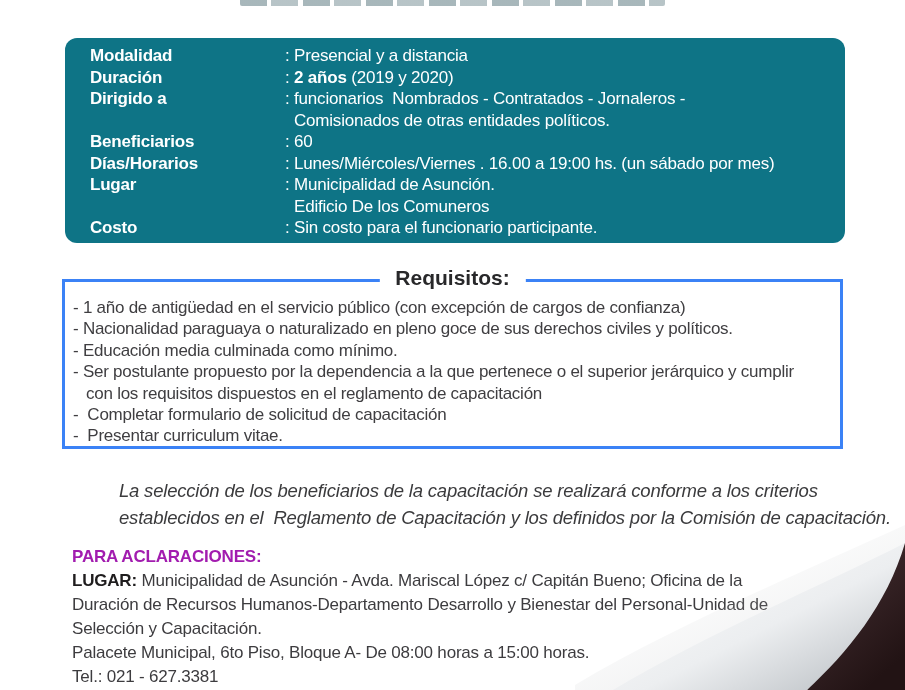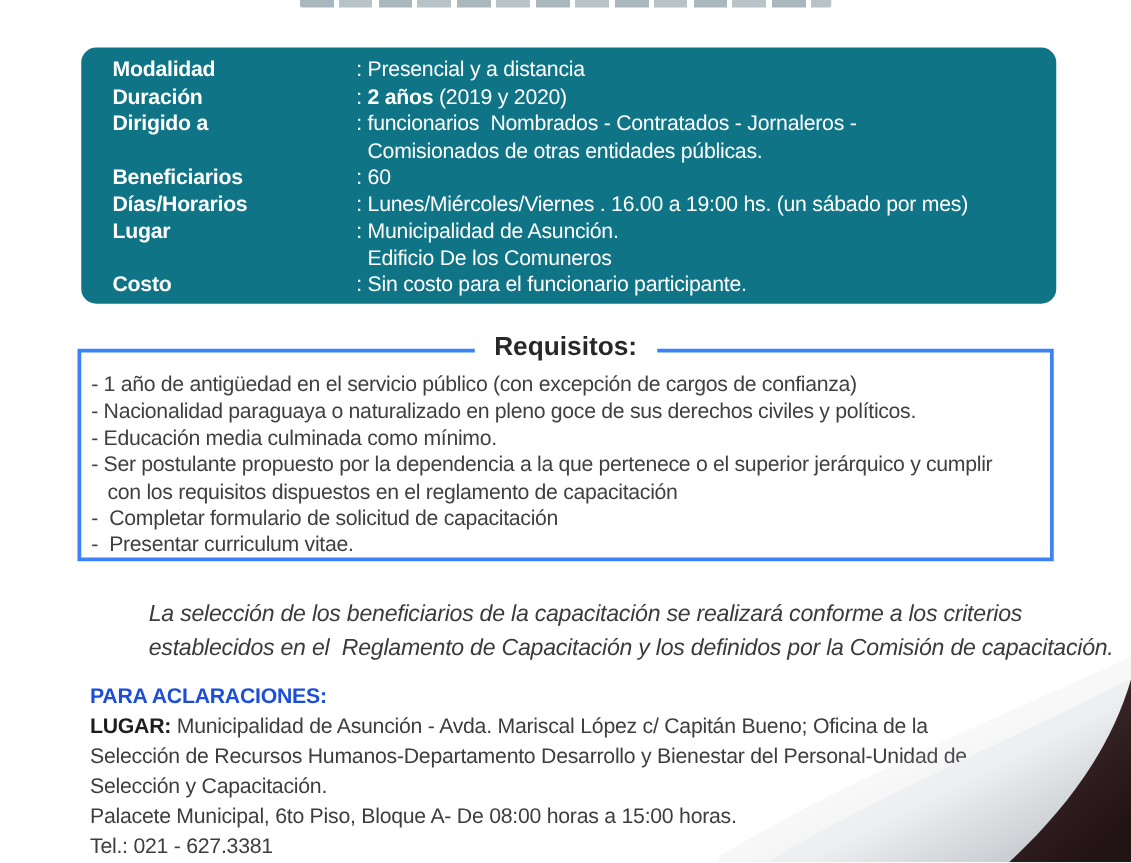--- a/index.html
+++ b/index.html
@@ -54,21 +54,21 @@
     font-style:italic;font-size:18.5px;line-height:27px;color:#3b3b3d;
     letter-spacing:-0.2px;
   }
   .selection-note div{white-space:pre;margin-left:44px;}
   
   .clarifications{
     position:absolute;left:72px;top:545px;width:720px;
     font-size:17px;line-height:24px;color:#3d3c3f;letter-spacing:-0.2px;
   }
   .clarifications div{white-space:pre;}
-  .clar-heading{font-weight:bold;color:#1d4ed8;}
+  .clar-heading{font-weight:bold;color:#a21caf;}
   .lugar-label{font-weight:bold;color:#1f1d1e;}
   
   .corner-curl{position:absolute;right:0;bottom:0;width:330px;height:165px;pointer-events:none;}
 </style>
 </head>
 <body>
 
 <div class="page">
 
   <div class="top-fragment"></div>
@@ -77,21 +77,21 @@
     <div class="info-row">
       <span class="info-label">Modalidad</span>
       <span class="info-value">: Presencial y a distancia</span>
     </div>
     <div class="info-row">
       <span class="info-label">Duración</span>
       <span class="info-value"><span>: </span><span class="bold">2 años</span><span> (2019 y 2020)</span></span>
     </div>
     <div class="info-row">
       <span class="info-label">Dirigido a</span>
-      <span class="info-value"><span>: funcionarios  Nombrados - Contratados - Jornaleros -</span><span class="line2">Comisionados de otras entidades públicas.</span></span>
+      <span class="info-value"><span>: funcionarios  Nombrados - Contratados - Jornaleros -</span><span class="line2">Comisionados de otras entidades políticos.</span></span>
     </div>
     <div class="info-row">
       <span class="info-label">Beneficiarios</span>
       <span class="info-value">: 60</span>
     </div>
     <div class="info-row">
       <span class="info-label">Días/Horarios</span>
       <span class="info-value">: Lunes/Miércoles/Viernes . 16.00 a 19:00 hs. (un sábado por mes)</span>
     </div>
     <div class="info-row">
@@ -115,21 +115,21 @@
   </div>
 
   <div class="selection-note">
     <div>La selección de los beneficiarios de la capacitación se realizará conforme a los criterios</div>
     <div>establecidos en el  Reglamento de Capacitación y los definidos por la Comisión de capacitación.</div>
   </div>
 
   <div class="clarifications">
     <div class="clar-heading">PARA ACLARACIONES:</div>
     <div><span class="lugar-label">LUGAR:</span><span> Municipalidad de Asunción - Avda. Mariscal López c/ Capitán Bueno; Oficina de la</span></div>
-    <div>Selección de Recursos Humanos-Departamento Desarrollo y Bienestar del Personal-Unidad de</div>
+    <div>Duración de Recursos Humanos-Departamento Desarrollo y Bienestar del Personal-Unidad de</div>
     <div>Selección y Capacitación.</div>
     <div>Palacete Municipal, 6to Piso, Bloque A- De 08:00 horas a 15:00 horas.</div>
     <div>Tel.: 021 - 627.3381</div>
   </div>
 
   <svg class="corner-curl" viewBox="0 0 330 165" xmlns="http://www.w3.org/2000/svg">
     <defs>
       <linearGradient id="shadowGrad" x1="0" y1="0" x2="0.85" y2="1">
         <stop offset="0" stop-color="#ffffff" stop-opacity="0"></stop>
         <stop offset="1" stop-color="#8d9296" stop-opacity="0.45"></stop>

